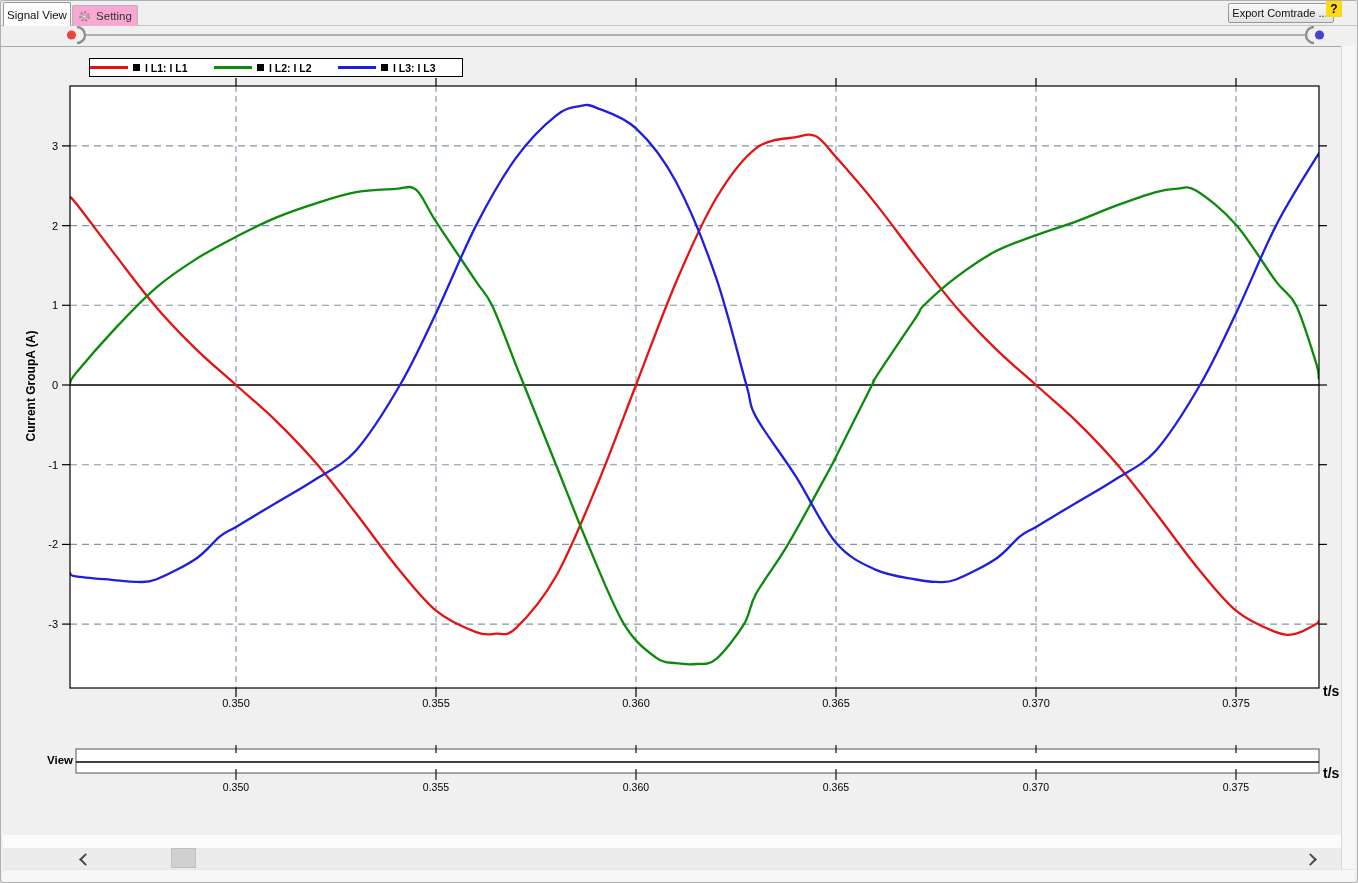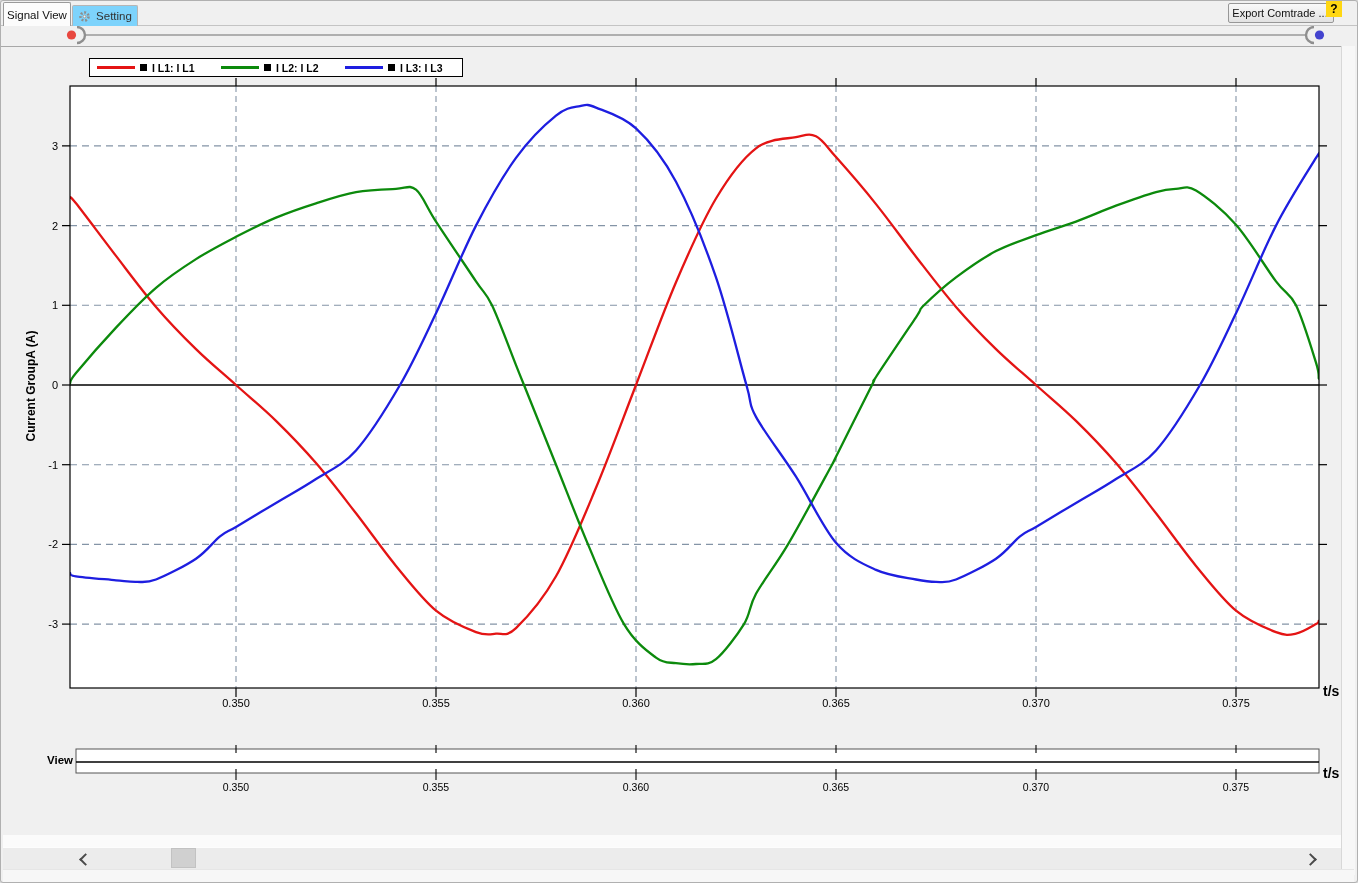--- a/index.html
+++ b/index.html
@@ -5,35 +5,35 @@
   html,body{margin:0;padding:0;background:#d8d8d8;font-family:"Liberation Sans",sans-serif;}
   .window{position:relative;width:1358px;height:883px;background:#f0f0f0;border:1px solid #b0b0b0;
           border-radius:3px;box-sizing:border-box;overflow:hidden;}
   
   .tabbar{position:absolute;left:0;top:0;width:100%;height:24px;}
   .tabbar-line{position:absolute;left:0;top:24px;width:100%;height:1px;background:#c4c4c4;}
   .tab{position:absolute;display:flex;align-items:center;justify-content:center;gap:5px;
        font-size:11.5px;color:#111;box-sizing:border-box;cursor:default;}
   .tab.active{left:2px;top:1px;width:68px;height:24px;background:#fcfcfc;
        border:1px solid #9a9a9a;border-bottom:none;border-radius:2px 2px 0 0;z-index:3;}
-  .tab.inactive{left:71px;top:4px;width:66px;height:21px;background:#7dd3fc;
+  .tab.inactive{left:71px;top:4px;width:66px;height:21px;background:#f9a8d4;
        border:1px solid #b5b5b5;border-bottom:none;border-radius:2px 2px 0 0;color:#333;}
   .export-btn{position:absolute;left:1227px;top:2px;width:106px;height:20px;
        background:linear-gradient(#f9f9f9,#e2e2e2);border:1px solid #979797;border-radius:2px;
        font-size:11px;font-family:"Liberation Sans",sans-serif;color:#111;padding:0 4px 0 2px;}
   .help-badge{position:absolute;left:1325px;top:0px;width:16px;height:16px;background:#ffd712;
        color:#000;font-size:12px;font-weight:bold;text-align:center;line-height:16px;z-index:4;}
   
   .slider-row{position:absolute;left:0;top:25px;width:100%;height:20px;}
   .page-divider{position:absolute;left:0;top:45px;width:1340px;height:1px;background:#a8a8a8;}
   
   #chart-svg{position:absolute;left:0;top:0;width:1358px;height:883px;}
   .legend{position:absolute;left:88px;top:57px;width:372px;height:17px;background:#fff;
        border:1px solid #000;display:grid;grid-template-columns:1fr 1fr 1fr;align-items:center;z-index:2;}
-  .legend-item{display:flex;align-items:center;padding-left:7px;gap:5px;}
+  .legend-item{display:flex;align-items:center;gap:5px;}
   .legend-line{width:38px;height:3px;}
   .legend-square{width:7px;height:7px;background:#000;flex:none;}
   .legend-label{font-size:10.5px;font-weight:700;color:#000;white-space:nowrap;}
   .ylabel{position:absolute;left:30px;top:385px;transform:translate(-50%,-50%) rotate(-90deg);
        transform-origin:center;font-size:12px;font-weight:700;color:#000;white-space:nowrap;}
   .xunit{position:absolute;font-size:14px;font-weight:700;color:#000;}
   .trip-label{position:absolute;left:34px;top:753px;width:38px;text-align:right;
        font-size:11.5px;font-weight:700;color:#000;}
   
   .white-strip{position:absolute;left:2px;top:834px;width:1338px;height:12px;background:#fbfbfb;}

